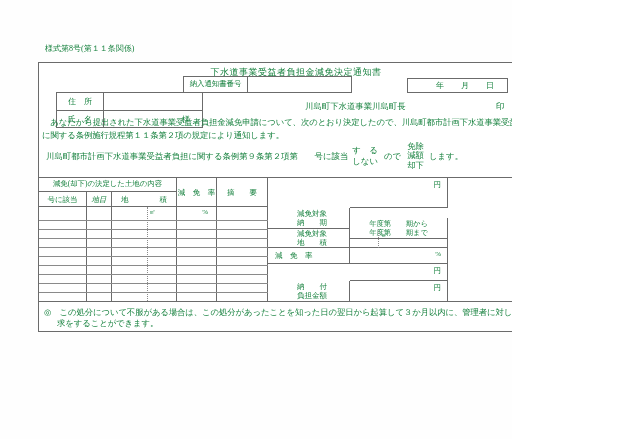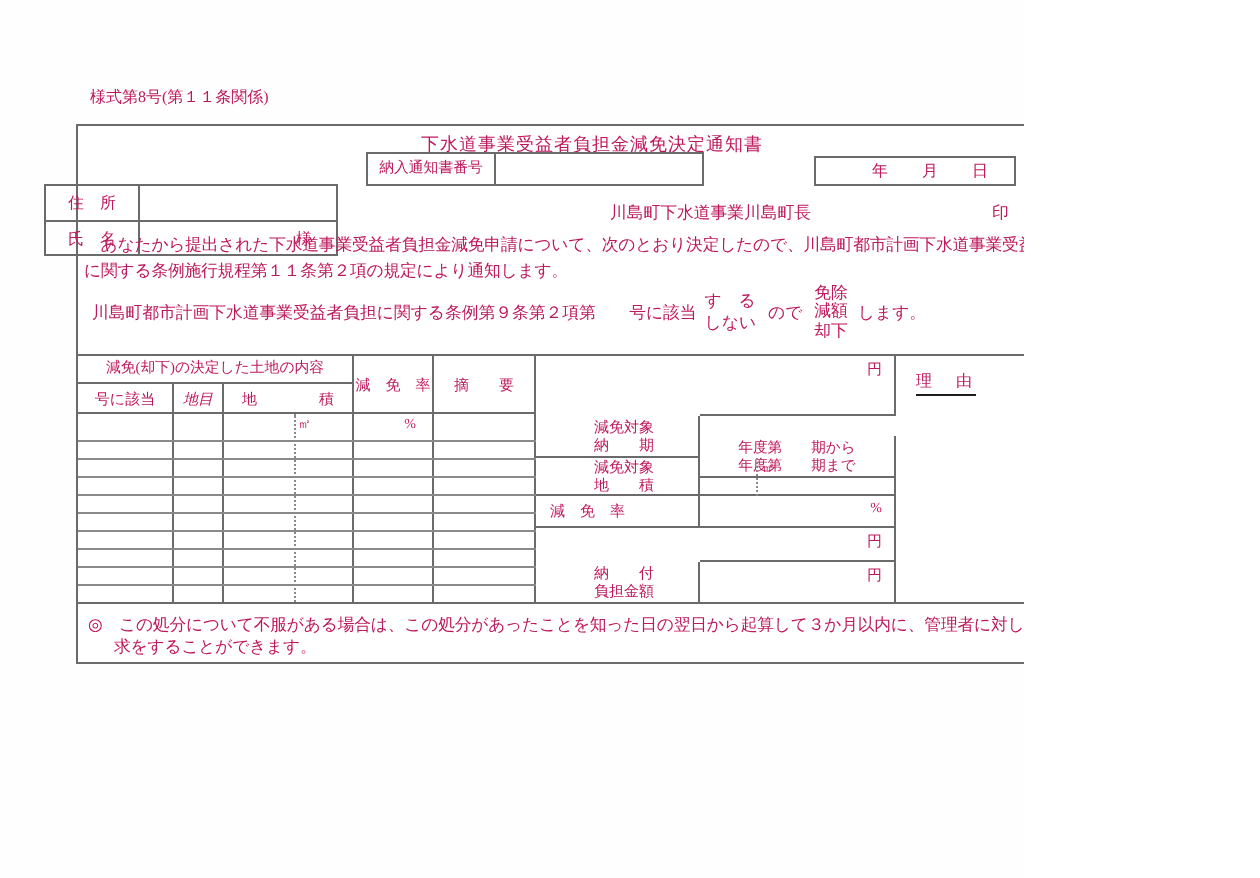--- a/index.html
+++ b/index.html
@@ -1,17 +1,17 @@
 <!DOCTYPE html>
 <html><head>
 <meta charset="utf-8">
 <style>
   html,body{margin:0;padding:0;background:#ffffff;}
   .page{position:relative;width:512px;height:439px;background:#fefefe;
-        font-family:"Liberation Serif","DejaVu Serif",serif;color:#be185d;overflow:hidden;}
+        font-family:"Liberation Serif","DejaVu Serif",serif;color:#15803d;overflow:hidden;}
   .abs{position:absolute;box-sizing:border-box;}
   .bdr{border:1px solid #6b6b6b;}
   .cell{position:absolute;box-sizing:border-box;display:flex;align-items:center;font-size:7.5px;line-height:1.2;}
   .br{border-right:1px solid #6b6b6b;}
   .bb{border-bottom:1px solid #6b6b6b;}
   .center{justify-content:center;text-align:center;}
   .right{justify-content:flex-end;text-align:right;}
   .top{align-items:flex-start;}
   .txt{font-size:8.4px;}
   .stack{display:flex;flex-direction:column;justify-content:center;text-align:left;}
@@ -37,21 +37,21 @@
     <div class="cell br center" style="left:0;top:0;width:64px;height:100%;font-size:7.4px;">納入通知書番号</div>
     <div class="cell" style="left:64px;top:0;width:104px;height:100%;"></div>
   </div>
 
   <div class="abs bdr" style="left:407px;top:78px;width:101px;height:15px;display:flex;align-items:center;justify-content:flex-end;gap:17px;padding-right:13px;font-size:8px;">
     <span>年</span>
     <span>月</span>
     <span>日</span>
   </div>
 
-  <div class="abs bdr" style="left:22px;top:92px;width:147px;height:36px;text-decoration:underline;">
+  <div class="abs bdr" style="left:56px;top:92px;width:147px;height:36px;text-decoration:underline;">
     <div class="cell br bb center" style="left:0;top:0;width:47px;height:18px;font-size:8px;">住　所</div>
     <div class="cell bb" style="left:47px;top:0;width:99px;height:18px;"></div>
     <div class="cell br center" style="left:0;top:18px;width:47px;height:17px;font-size:8px;">氏　名</div>
     <div class="cell right" style="left:47px;top:18px;width:99px;height:17px;padding-right:13px;font-size:8px;">
       <span>様</span>
     </div>
   </div>
 
   <div class="abs" style="left:305px;top:101px;font-size:8.4px;">川島町下水道事業川島町長</div>
   <div class="abs" style="left:496px;top:101px;font-size:8.4px;">印</div>
@@ -193,20 +193,17 @@
     </div>
 
     <div class="cell br stack" style="left:229px;top:103px;width:82px;height:20px;padding-left:7px;line-height:9.5px;">
       <span>納　　付</span>
       <span>負担金額</span>
     </div>
     <div class="cell br top right" style="left:311px;top:103px;width:98px;height:20px;padding:2px 6px 0 0;">
       <span>円</span>
     </div>
 
-    <div class="cell top" style="left:409px;top:0;width:97px;height:123px;padding:8px 0 0 10px;font-size:8px;">
-      <span class="underline">理　由</span>
-    </div>
   </div>
 
   <div class="abs txt" style="left:44px;top:307px;width:502px;line-height:11px;padding-left:13px;text-indent:-13px;letter-spacing:-0.1px;">◎　この処分について不服がある場合は、この処分があったことを知った日の翌日から起算して３か月以内に、管理者に対して審査請求をすることができます。</div>
 
 </div>
 
 </body></html>

